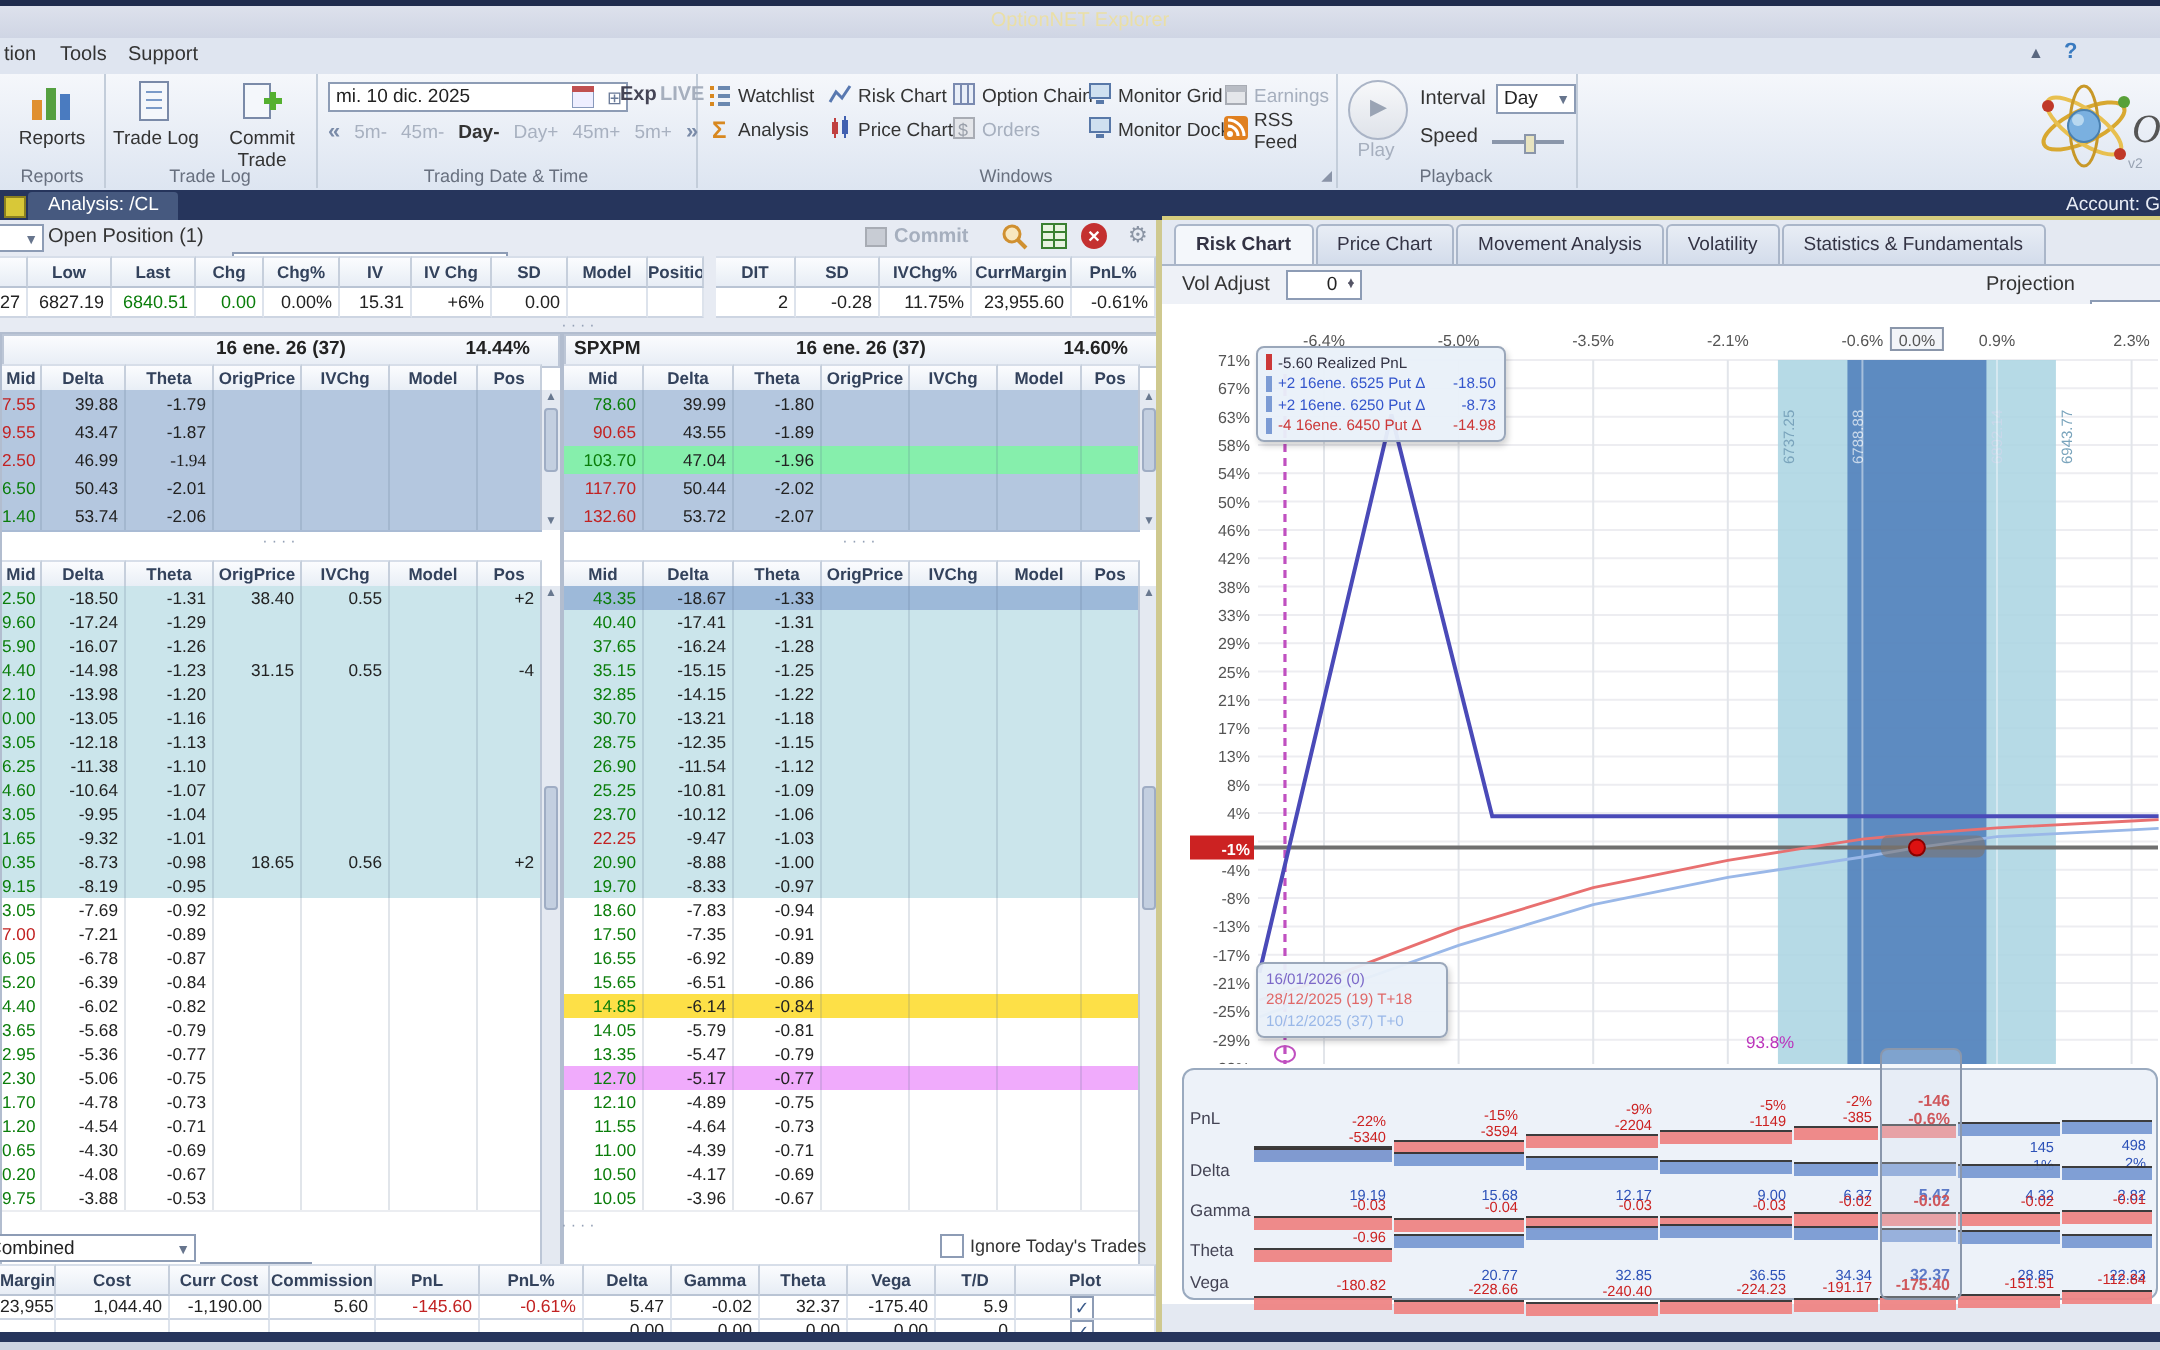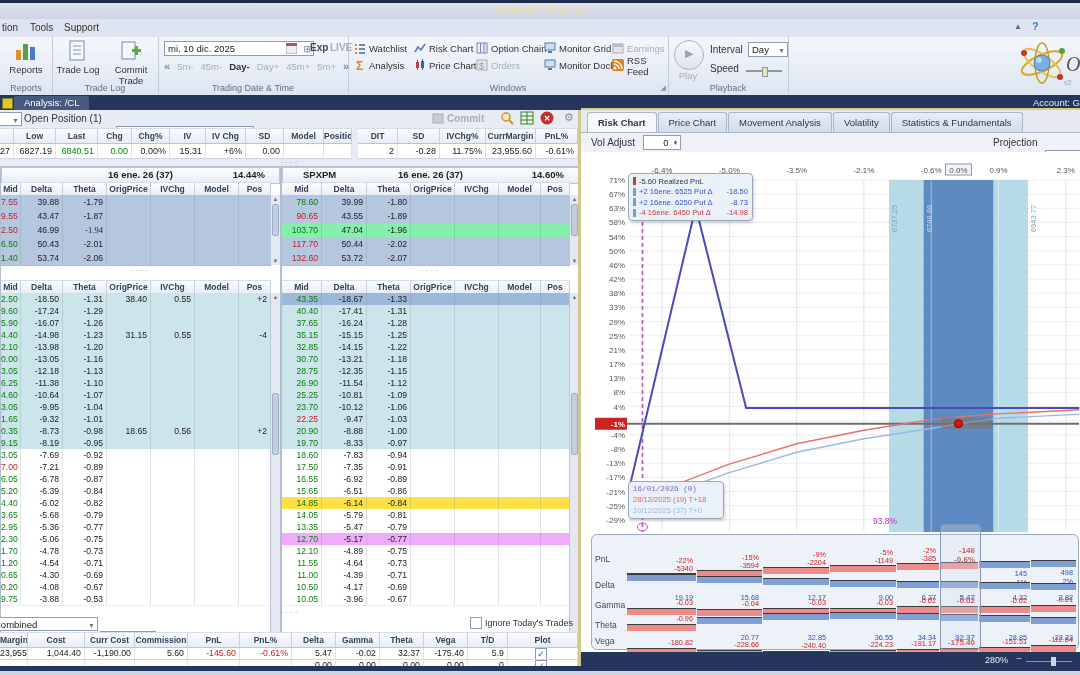--- a/index.html
+++ b/index.html
@@ -629,21 +629,21 @@
             <div class="sthumb" style="top: 9px; height: 30px;"></div>
           </div>
           <div class="scroll" style="right: 0px; top: 126px; width: 9px; height: 372px;">
             <div class="sarrow" style="top: 0px;">▲</div>
             <div class="sarrow" style="bottom: 0px;">▼</div>
             <div class="sthumb" style="top: 100px; height: 60px;"></div>
           </div>
         </div>
         <div style="position: absolute; left: 281px; top: 0px; width: 299px; height: 498px; background: rgb(255, 255, 255); border: 1px solid rgb(178, 189, 207); box-sizing: border-box;">
           <div class="paneltitle" style="position: absolute; left: 0px; top: 0px; right: 0px; height: 15px;">
-            <div style="position: absolute; left: 20px; top: 1px;">SPXPM</div>
+            <div style="position: absolute; left: 4px; top: 1px;">SPXPM</div>
             <div style="position: absolute; left: 0px; right: 0px; top: 1px; text-align: center;">16 ene. 26 (37)</div>
             <div style="position: absolute; right: 14px; top: 1px;">14.60%</div>
           </div>
           <div class="chainrow" style="position: absolute; left: 0px; top: 15px; grid-template-columns: 40px 45px 44px 44px 44px 42px 29px;">
             <div class="hcell" style="line-height: 13px; height: 13px;">Mid</div>
             <div class="hcell" style="line-height: 13px; height: 13px;">Delta</div>
             <div class="hcell" style="line-height: 13px; height: 13px;">Theta</div>
             <div class="hcell" style="line-height: 13px; height: 13px;">OrigPrice</div>
             <div class="hcell" style="line-height: 13px; height: 13px;">IVChg</div>
             <div class="hcell" style="line-height: 13px; height: 13px;">Model</div>
@@ -1143,38 +1143,32 @@
             <div style="color: rgb(51, 85, 204);">-8.73</div>
           </div>
           <div class="legrow">
             <div class="legsw" style="background: rgb(123, 155, 212);"></div>
             <div style="color: rgb(204, 56, 56); flex: 1 1 0%;">-4 16ene. 6450 Put Δ</div>
             <div style="color: rgb(204, 56, 56);">-14.98</div>
           </div>
         </div>
       <div id="dateBox" class="abs legendbox" style="left:47px;top:329px;width:86px;">
           <div class="legrow">
-            <div style="color: rgb(123, 104, 200); font-family: Liberation Mono, monospace;">16/01/2026 (0)</div>
+            <div style="color: rgb(123, 104, 200);">16/01/2026 (0)</div>
           </div>
           <div class="legrow">
             <div style="color: rgb(224, 104, 104);">28/12/2025 (19) T+18</div>
           </div>
           <div class="legrow">
             <div style="color: rgb(154, 184, 232);">10/12/2025 (37) T+0</div>
           </div>
         </div>
     </div>
 
     <div id="greeks" class="abs" style="left:0;top:422px;width:499px;height:120px;background:#fff;"><div style="position: absolute; left: 10px; top: 2px; width: 486px; height: 114px; border: 1px solid rgb(154, 170, 191); border-radius: 6px; background: rgb(237, 242, 249);"></div><div class="gstriplabel" style="left: 14px; top: 22px;">PnL</div><svg>
           <g></g>
         </svg><div class="gbar" style="left: 46px; top: 41px; width: 69px; height: 6px; background: rgb(239, 133, 133); border-top: 1.5px solid rgb(51, 51, 51); opacity: 0.95;"></div><div class="gtext" style="left: 48px; width: 64px; top: 24px; color: rgb(204, 34, 34); text-align: right;">-22%</div><div class="gtext" style="left: 48px; width: 64px; top: 32px; color: rgb(204, 34, 34); text-align: right;">-5340</div><div class="gbar" style="left: 116px; top: 37.9068px; width: 65px; height: 6px; background: rgb(239, 133, 133); border-top: 1.5px solid rgb(51, 51, 51); opacity: 0.95;"></div><div class="gtext" style="left: 118px; width: 60px; top: 20.9068px; color: rgb(204, 34, 34); text-align: right;">-15%</div><div class="gtext" style="left: 118px; width: 60px; top: 28.9068px; color: rgb(204, 34, 34); text-align: right;">-3594</div><div class="gbar" style="left: 182px; top: 34.8488px; width: 66px; height: 6px; background: rgb(239, 133, 133); border-top: 1.5px solid rgb(51, 51, 51); opacity: 0.95;"></div><div class="gtext" style="left: 184px; width: 61px; top: 17.8488px; color: rgb(204, 34, 34); text-align: right;">-9%</div><div class="gtext" style="left: 184px; width: 61px; top: 25.8488px; color: rgb(204, 34, 34); text-align: right;">-2204</div><div class="gbar" style="left: 249px; top: 32.5278px; width: 66px; height: 6px; background: rgb(239, 133, 133); border-top: 1.5px solid rgb(51, 51, 51); opacity: 0.95;"></div><div class="gtext" style="left: 251px; width: 61px; top: 15.5278px; color: rgb(204, 34, 34); text-align: right;">-5%</div><div class="gtext" style="left: 251px; width: 61px; top: 23.5278px; color: rgb(204, 34, 34); text-align: right;">-1149</div><div class="gbar" style="left: 316px; top: 30.847px; width: 42px; height: 6px; background: rgb(239, 133, 133); border-top: 1.5px solid rgb(51, 51, 51); opacity: 0.95;"></div><div class="gtext" style="left: 318px; width: 37px; top: 13.847px; color: rgb(204, 34, 34); text-align: right;">-2%</div><div class="gtext" style="left: 318px; width: 37px; top: 21.847px; color: rgb(204, 34, 34); text-align: right;">-385</div><div class="gbar" style="left: 359px; top: 30.3212px; width: 38px; height: 6px; background: rgb(239, 133, 133); border-top: 1.5px solid rgb(51, 51, 51); opacity: 0.95;"></div><div class="gtext" style="left: 361px; width: 33px; top: 14.3212px; color: rgb(204, 34, 34); text-align: right; font-weight: bold; font-size: 8px;">-146</div><div class="gtext" style="left: 361px; width: 33px; top: 23.3212px; color: rgb(204, 34, 34); text-align: right; font-weight: bold; font-size: 8px;">-0.6%</div><div class="gbar" style="left: 398px; top: 29.42px; width: 51px; height: 6px; background: rgb(123, 155, 212); border-top: 1.5px solid rgb(51, 51, 51); opacity: 0.95;"></div><div class="gtext" style="left: 400px; width: 46px; top: 37.42px; color: rgb(45, 82, 184); text-align: right;">145</div><div class="gtext" style="left: 400px; width: 46px; top: 46.42px; color: rgb(45, 82, 184); text-align: right;">1%</div><div class="gbar" style="left: 450px; top: 28.008px; width: 45px; height: 6px; background: rgb(123, 155, 212); border-top: 1.5px solid rgb(51, 51, 51); opacity: 0.95;"></div><div class="gtext" style="left: 452px; width: 40px; top: 36.008px; color: rgb(45, 82, 184); text-align: right;">498</div><div class="gtext" style="left: 452px; width: 40px; top: 45.008px; color: rgb(45, 82, 184); text-align: right;">2%</div><div class="gstriplabel" style="left: 14px; top: 48px;">Delta</div><div class="gbar" style="left: 46px; top: 42.405px; width: 69px; height: 6px; background: rgb(123, 155, 212); border-top: 1.5px solid rgb(51, 51, 51); opacity: 0.95;"></div><div class="gtext" style="left: 48px; width: 64px; top: 61px; color: rgb(45, 82, 184); text-align: right;">19.19</div><div class="gbar" style="left: 116px; top: 44.16px; width: 65px; height: 6px; background: rgb(123, 155, 212); border-top: 1.5px solid rgb(51, 51, 51); opacity: 0.95;"></div><div class="gtext" style="left: 118px; width: 60px; top: 61px; color: rgb(45, 82, 184); text-align: right;">15.68</div><div class="gbar" style="left: 182px; top: 45.915px; width: 66px; height: 6px; background: rgb(123, 155, 212); border-top: 1.5px solid rgb(51, 51, 51); opacity: 0.95;"></div><div class="gtext" style="left: 184px; width: 61px; top: 61px; color: rgb(45, 82, 184); text-align: right;">12.17</div><div class="gbar" style="left: 249px; top: 47.5px; width: 66px; height: 6px; background: rgb(123, 155, 212); border-top: 1.5px solid rgb(51, 51, 51); opacity: 0.95;"></div><div class="gtext" style="left: 251px; width: 61px; top: 61px; color: rgb(45, 82, 184); text-align: right;">9.00</div><div class="gbar" style="left: 316px; top: 48.815px; width: 42px; height: 6px; background: rgb(123, 155, 212); border-top: 1.5px solid rgb(51, 51, 51); opacity: 0.95;"></div><div class="gtext" style="left: 318px; width: 37px; top: 61px; color: rgb(45, 82, 184); text-align: right;">6.37</div><div class="gbar" style="left: 359px; top: 49.265px; width: 38px; height: 6px; background: rgb(123, 155, 212); border-top: 1.5px solid rgb(51, 51, 51); opacity: 0.95;"></div><div class="gtext" style="left: 361px; width: 33px; top: 61px; color: rgb(45, 82, 184); text-align: right; font-weight: bold; font-size: 8px;">5.47</div><div class="gbar" style="left: 398px; top: 49.84px; width: 51px; height: 6px; background: rgb(123, 155, 212); border-top: 1.5px solid rgb(51, 51, 51); opacity: 0.95;"></div><div class="gtext" style="left: 400px; width: 46px; top: 61px; color: rgb(45, 82, 184); text-align: right;">4.32</div><div class="gbar" style="left: 450px; top: 50.59px; width: 45px; height: 6px; background: rgb(123, 155, 212); border-top: 1.5px solid rgb(51, 51, 51); opacity: 0.95;"></div><div class="gtext" style="left: 452px; width: 40px; top: 61px; color: rgb(45, 82, 184); text-align: right;">2.82</div><div class="gstriplabel" style="left: 14px; top: 68px;">Gamma</div><div class="gbar" style="left: 46px; top: 75.6px; width: 69px; height: 6px; background: rgb(239, 133, 133); border-top: 1.5px solid rgb(51, 51, 51); opacity: 0.95;"></div><div class="gtext" style="left: 48px; width: 64px; top: 65.6px; color: rgb(204, 34, 34); text-align: right;">-0.03</div><div class="gbar" style="left: 116px; top: 76.8px; width: 65px; height: 6px; background: rgb(239, 133, 133); border-top: 1.5px solid rgb(51, 51, 51); opacity: 0.95;"></div><div class="gtext" style="left: 118px; width: 60px; top: 66.8px; color: rgb(204, 34, 34); text-align: right;">-0.04</div><div class="gbar" style="left: 182px; top: 75.6px; width: 66px; height: 6px; background: rgb(239, 133, 133); border-top: 1.5px solid rgb(51, 51, 51); opacity: 0.95;"></div><div class="gtext" style="left: 184px; width: 61px; top: 65.6px; color: rgb(204, 34, 34); text-align: right;">-0.03</div><div class="gbar" style="left: 249px; top: 75.6px; width: 66px; height: 6px; background: rgb(239, 133, 133); border-top: 1.5px solid rgb(51, 51, 51); opacity: 0.95;"></div><div class="gtext" style="left: 251px; width: 61px; top: 65.6px; color: rgb(204, 34, 34); text-align: right;">-0.03</div><div class="gbar" style="left: 316px; top: 74.4px; width: 42px; height: 6px; background: rgb(239, 133, 133); border-top: 1.5px solid rgb(51, 51, 51); opacity: 0.95;"></div><div class="gtext" style="left: 318px; width: 37px; top: 64.4px; color: rgb(204, 34, 34); text-align: right;">-0.02</div><div class="gbar" style="left: 359px; top: 74.4px; width: 38px; height: 6px; background: rgb(239, 133, 133); border-top: 1.5px solid rgb(51, 51, 51); opacity: 0.95;"></div><div class="gtext" style="left: 361px; width: 33px; top: 64.4px; color: rgb(204, 34, 34); text-align: right; font-weight: bold; font-size: 8px;">-0.02</div><div class="gbar" style="left: 398px; top: 74.4px; width: 51px; height: 6px; background: rgb(239, 133, 133); border-top: 1.5px solid rgb(51, 51, 51); opacity: 0.95;"></div><div class="gtext" style="left: 400px; width: 46px; top: 64.4px; color: rgb(204, 34, 34); text-align: right;">-0.02</div><div class="gbar" style="left: 450px; top: 73.2px; width: 45px; height: 6px; background: rgb(239, 133, 133); border-top: 1.5px solid rgb(51, 51, 51); opacity: 0.95;"></div><div class="gtext" style="left: 452px; width: 40px; top: 63.2px; color: rgb(204, 34, 34); text-align: right;">-0.01</div><div class="gstriplabel" style="left: 14px; top: 88px;">Theta</div><div class="gbar" style="left: 46px; top: 92.3072px; width: 69px; height: 6px; background: rgb(239, 133, 133); border-top: 1.5px solid rgb(51, 51, 51); opacity: 0.95;"></div><div class="gtext" style="left: 48px; width: 64px; top: 82.3072px; color: rgb(204, 34, 34); text-align: right;">-0.96</div><div class="gbar" style="left: 116px; top: 85.3536px; width: 65px; height: 6px; background: rgb(123, 155, 212); border-top: 1.5px solid rgb(51, 51, 51); opacity: 0.95;"></div><div class="gtext" style="left: 118px; width: 60px; top: 101px; color: rgb(45, 82, 184); text-align: right;">20.77</div><div class="gbar" style="left: 182px; top: 81.488px; width: 66px; height: 6px; background: rgb(123, 155, 212); border-top: 1.5px solid rgb(51, 51, 51); opacity: 0.95;"></div><div class="gtext" style="left: 184px; width: 61px; top: 101px; color: rgb(45, 82, 184); text-align: right;">32.85</div><div class="gbar" style="left: 249px; top: 80.304px; width: 66px; height: 6px; background: rgb(123, 155, 212); border-top: 1.5px solid rgb(51, 51, 51); opacity: 0.95;"></div><div class="gtext" style="left: 251px; width: 61px; top: 101px; color: rgb(45, 82, 184); text-align: right;">36.55</div><div class="gbar" style="left: 316px; top: 81.0112px; width: 42px; height: 6px; background: rgb(123, 155, 212); border-top: 1.5px solid rgb(51, 51, 51); opacity: 0.95;"></div><div class="gtext" style="left: 318px; width: 37px; top: 101px; color: rgb(45, 82, 184); text-align: right;">34.34</div><div class="gbar" style="left: 359px; top: 81.6416px; width: 38px; height: 6px; background: rgb(123, 155, 212); border-top: 1.5px solid rgb(51, 51, 51); opacity: 0.95;"></div><div class="gtext" style="left: 361px; width: 33px; top: 101px; color: rgb(45, 82, 184); text-align: right; font-weight: bold; font-size: 8px;">32.37</div><div class="gbar" style="left: 398px; top: 82.768px; width: 51px; height: 6px; background: rgb(123, 155, 212); border-top: 1.5px solid rgb(51, 51, 51); opacity: 0.95;"></div><div class="gtext" style="left: 400px; width: 46px; top: 101px; color: rgb(45, 82, 184); text-align: right;">28.85</div><div class="gbar" style="left: 450px; top: 84.8864px; width: 45px; height: 6px; background: rgb(123, 155, 212); border-top: 1.5px solid rgb(51, 51, 51); opacity: 0.95;"></div><div class="gtext" style="left: 452px; width: 40px; top: 101px; color: rgb(45, 82, 184); text-align: right;">22.23</div><div class="gstriplabel" style="left: 14px; top: 104px;">Vega</div><div class="gbar" style="left: 46px; top: 116.137px; width: 69px; height: 6px; background: rgb(239, 133, 133); border-top: 1.5px solid rgb(51, 51, 51); opacity: 0.95;"></div><div class="gtext" style="left: 48px; width: 64px; top: 106.137px; color: rgb(204, 34, 34); text-align: right;">-180.82</div><div class="gbar" style="left: 116px; top: 118.29px; width: 65px; height: 6px; background: rgb(239, 133, 133); border-top: 1.5px solid rgb(51, 51, 51); opacity: 0.95;"></div><div class="gtext" style="left: 118px; width: 60px; top: 108.29px; color: rgb(204, 34, 34); text-align: right;">-228.66</div><div class="gbar" style="left: 182px; top: 118.818px; width: 66px; height: 6px; background: rgb(239, 133, 133); border-top: 1.5px solid rgb(51, 51, 51); opacity: 0.95;"></div><div class="gtext" style="left: 184px; width: 61px; top: 108.818px; color: rgb(204, 34, 34); text-align: right;">-240.40</div><div class="gbar" style="left: 249px; top: 118.09px; width: 66px; height: 6px; background: rgb(239, 133, 133); border-top: 1.5px solid rgb(51, 51, 51); opacity: 0.95;"></div><div class="gtext" style="left: 251px; width: 61px; top: 108.09px; color: rgb(204, 34, 34); text-align: right;">-224.23</div><div class="gbar" style="left: 316px; top: 116.603px; width: 42px; height: 6px; background: rgb(239, 133, 133); border-top: 1.5px solid rgb(51, 51, 51); opacity: 0.95;"></div><div class="gtext" style="left: 318px; width: 37px; top: 106.603px; color: rgb(204, 34, 34); text-align: right;">-191.17</div><div class="gbar" style="left: 359px; top: 115.893px; width: 38px; height: 6px; background: rgb(239, 133, 133); border-top: 1.5px solid rgb(51, 51, 51); opacity: 0.95;"></div><div class="gtext" style="left: 361px; width: 33px; top: 105.893px; color: rgb(204, 34, 34); text-align: right; font-weight: bold; font-size: 8px;">-175.40</div><div class="gbar" style="left: 398px; top: 114.818px; width: 51px; height: 6px; background: rgb(239, 133, 133); border-top: 1.5px solid rgb(51, 51, 51); opacity: 0.95;"></div><div class="gtext" style="left: 400px; width: 46px; top: 104.818px; color: rgb(204, 34, 34); text-align: right;">-151.51</div><div class="gbar" style="left: 450px; top: 113.078px; width: 45px; height: 6px; background: rgb(239, 133, 133); border-top: 1.5px solid rgb(51, 51, 51); opacity: 0.95;"></div><div class="gtext" style="left: 452px; width: 40px; top: 103.078px; color: rgb(204, 34, 34); text-align: right;">-112.84</div><div style="position: absolute; left: 359px; top: -8px; width: 39px; height: 124px; border: 1px solid rgb(138, 151, 172); border-radius: 4px; background: rgba(215, 225, 240, 0.28);"></div></div>
 
-    <div class="abs statusbar" style="left:0;top:542px;width:499px;height:16px;">
-      <span class="abs" style="right:72px;top:3px;font-size:9px;">280%</span>
-      <span class="abs" style="right:58px;top:1px;color:#cdd5e5;">−</span>
-      <div class="abs" style="right:8px;top:9px;width:46px;height:1px;background:#8a96b0;"></div>
-      <div class="abs" style="right:24px;top:5px;width:5px;height:9px;background:#cdd5e5;"></div>
-    </div>
   </div>
 
   <div class="abs" style="left:0;top:666px;width:1080px;height:5px;background:#26355c;"></div>
   <div class="abs" style="left:0;top:671px;width:1080px;height:4px;background:#cdd4e2;"></div>
 </div>
 
 </body></html>

